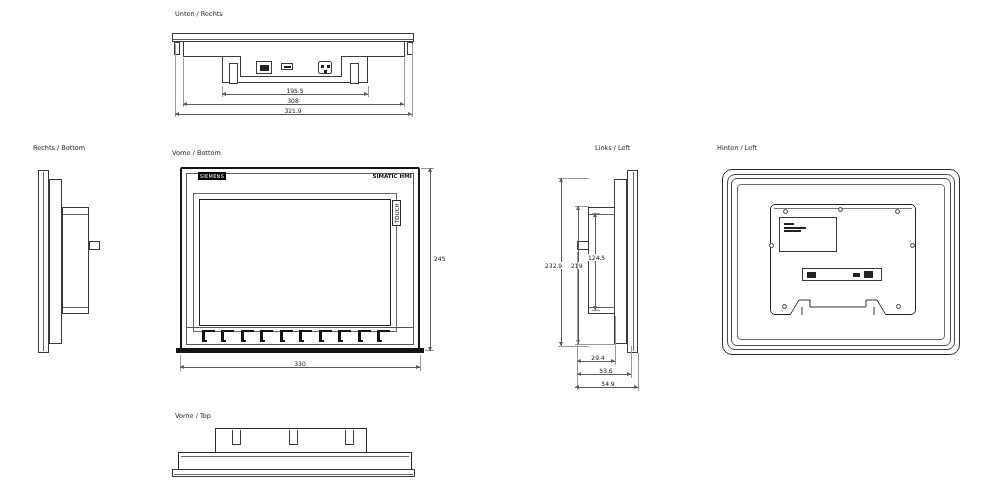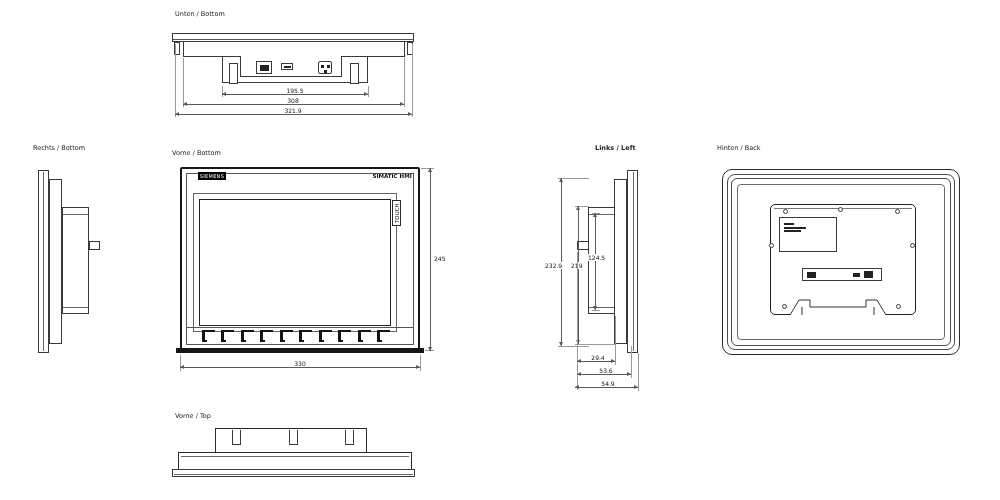--- a/index.html
+++ b/index.html
@@ -28,21 +28,21 @@
   .brandbox{position:absolute;background:#000;color:#fff;font-size:5px;line-height:8px;text-align:center;letter-spacing:0.3px;}
   .producttext{position:absolute;font-size:6px;font-weight:bold;color:#111;white-space:nowrap;transform:scale(0.92);transform-origin:right top;}
   .npbar{position:absolute;background:#222;}
 </style>
 </head>
 <body>
 
 <div id="canvas">
 
   <div>
-    <span class="vlabel" style="left:175px;top:10px;">Unten / Bottom</span>
+    <span class="vlabel" style="left:175px;top:10px;">Unten / Rechts</span>
 
     <div class="box" style="left:172px;top:33px;width:242px;height:9px;"></div>
     <div class="ln" style="left:173px;top:39px;width:240px;height:1px;background:#555;"></div>
     <div class="box" style="left:174px;top:42px;width:6px;height:13px;"></div>
     <div class="box" style="left:407px;top:42px;width:6px;height:13px;"></div>
     <div class="ln" style="left:183px;top:42px;width:1px;height:15px;"></div>
     <div class="ln" style="left:404px;top:42px;width:1px;height:15px;"></div>
     <div class="ln" style="left:183px;top:56px;width:222px;height:1px;"></div>
 
     <div class="box" style="left:222px;top:56px;width:146px;height:27px;"></div>
@@ -121,21 +121,21 @@
     <div class="dimh" style="left:180px;top:367px;width:240px;"></div>
     <span class="dimlabel ctr" style="left:300px;top:360px;">330</span>
 
     <div class="ext" style="left:421px;top:168px;width:13px;height:1px;"></div>
     <div class="ext" style="left:425px;top:350px;width:9px;height:1px;"></div>
     <div class="dimv" style="left:430px;top:168px;height:183px;"></div>
     <span class="dimlabel" style="left:433px;top:255px;">245</span>
   </div>
 
   <div>
-    <span class="vlabel" style="left:595px;top:144px;font-weight:bold;">Links / Left</span>
+    <span class="vlabel" style="left:595px;top:144px;">Links / Left</span>
 
     <div class="box" style="left:588px;top:207px;width:27px;height:107px;">
       <div class="ln" style="left:0px;top:6px;width:25px;height:1px;background:#666;"></div>
       <div class="ln" style="left:0px;top:99px;width:25px;height:1px;background:#666;"></div>
     </div>
     <div class="box" style="left:577px;top:241px;width:12px;height:9px;"></div>
     <div class="box" style="left:614px;top:179px;width:13px;height:165px;"></div>
     <div class="box" style="left:627px;top:170px;width:11px;height:183px;"></div>
     <div class="ln" style="left:633px;top:172px;width:1px;height:179px;background:#666;"></div>
 
@@ -160,21 +160,21 @@
 
     <div class="dimh" style="left:577px;top:361px;width:38px;"></div>
     <span class="dimlabel ctr" style="left:598px;top:354px;">29.4</span>
     <div class="dimh" style="left:577px;top:374px;width:54px;"></div>
     <span class="dimlabel ctr" style="left:606px;top:367px;">53.6</span>
     <div class="dimh" style="left:575px;top:387px;width:63px;"></div>
     <span class="dimlabel ctr" style="left:608px;top:380px;">54.9</span>
   </div>
 
   <div>
-    <span class="vlabel" style="left:717px;top:144px;">Hinten / Back</span>
+    <span class="vlabel" style="left:717px;top:144px;">Hinten / Left</span>
 
     <div class="box" style="left:722px;top:169px;width:238px;height:186px;border-radius:10px;border-width:1.2px;border-color:#2a2a2a;"></div>
     <div class="box nofill" style="left:727px;top:174px;width:228px;height:176px;border-radius:8px;border-color:#4a4a4a;"></div>
     <div class="box nofill" style="left:731px;top:178px;width:220px;height:168px;border-radius:6px;border-color:#4a4a4a;"></div>
     <div class="box nofill" style="left:737px;top:184px;width:208px;height:156px;border-radius:4px;border-color:#6a6a6a;"></div>
 
     <div class="box" style="left:770px;top:204px;width:146px;height:111px;border-radius:5px;border-width:1.3px;border-color:#222;">
       <div class="ln" style="left:3px;top:3px;width:138px;height:1px;background:#777;"></div>
     </div>
 

